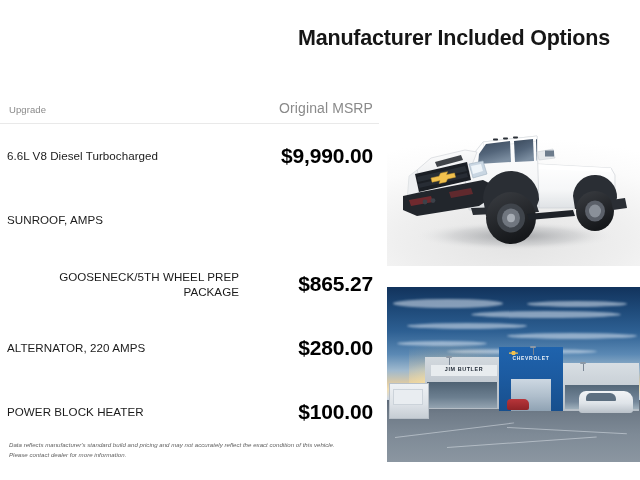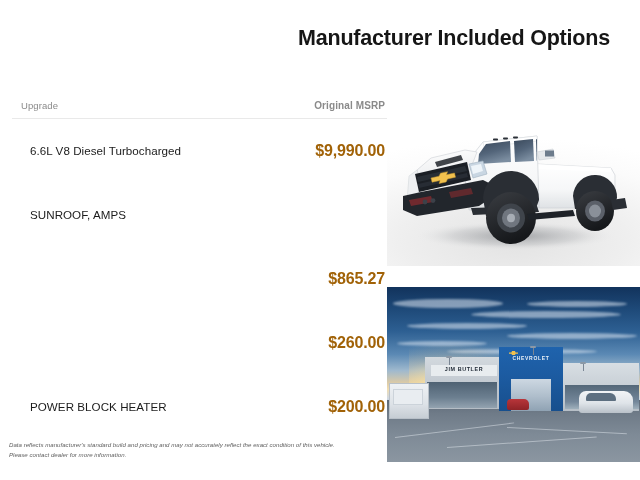--- a/index.html
+++ b/index.html
@@ -25,64 +25,64 @@
     font-size: 21.5px;
     font-weight: bold;
     color: #161616;
     letter-spacing: -0.2px;
     white-space: nowrap;
   }
 
   
   .options {
     position: absolute;
-    left: 12px; top: 92px;
+    left: 0px; top: 92px;
     width: 379px;
     text-align: right;
   }
   .opt-head {
     position: relative;
     display: flex;
     align-items: baseline;
     padding: 8px 5px 7px 9px;
     border-bottom: 1px solid #e9e9e9;
   }
   .opt-head .h-upgrade {
     font-size: 9.5px;
     color: #8a8a8a;
     font-weight: normal;
     letter-spacing: 0.1px;
   }
   .opt-head .h-msrp {
     margin-left: auto;
-    font-size: 10px;
+    font-size: 14px;
     color: #8a8a8a;
-    font-weight: bold;
+    font-weight: normal;
     letter-spacing: 0.1px;
     padding-right: 1px;
   }
 
   .opt-row {
     display: flex;
     align-items: center;
     min-height: 64px;
-    padding: 4px 5px 4px 18px;
+    padding: 4px 5px 4px 7px;
   }
   .opt-name {
     font-size: 11.6px;
     color: #1b1b1b;
     line-height: 1.32;
     max-width: 232px;
     letter-spacing: 0.05px;
   }
   .opt-price {
     margin-left: auto;
-    font-size: 16px;
+    font-size: 21px;
     font-weight: bold;
-    color: #a16207;
+    color: #000000;
     white-space: nowrap;
     letter-spacing: -0.15px;
     padding-right: 1px;
   }
 
   
   .disclaimer {
     position: absolute;
     left: 9px; top: 440px;
     width: 360px;
@@ -237,30 +237,32 @@
     <div class="opt-row">
       <span class="opt-name">6.6L V8 Diesel Turbocharged</span>
       <span class="opt-price">$9,990.00</span>
     </div>
 
     <div class="opt-row">
       <span class="opt-name">SUNROOF, AMPS</span>
     </div>
 
     <div class="opt-row">
+      <span class="opt-name">GOOSENECK/5TH WHEEL PREP PACKAGE</span>
       <span class="opt-price">$865.27</span>
     </div>
 
     <div class="opt-row">
-      <span class="opt-price">$260.00</span>
+      <span class="opt-name">ALTERNATOR, 220 AMPS</span>
+      <span class="opt-price">$280.00</span>
     </div>
 
     <div class="opt-row">
       <span class="opt-name">POWER BLOCK HEATER</span>
-      <span class="opt-price">$200.00</span>
+      <span class="opt-price">$100.00</span>
     </div>
 
   </div>
 
   <div class="disclaimer">
     <div>Data reflects manufacturer's standard build and pricing and may not accurately reflect the exact condition of this vehicle.</div>
     <div>Please contact dealer for more information.</div>
   </div>
 
   <div class="media-col">

